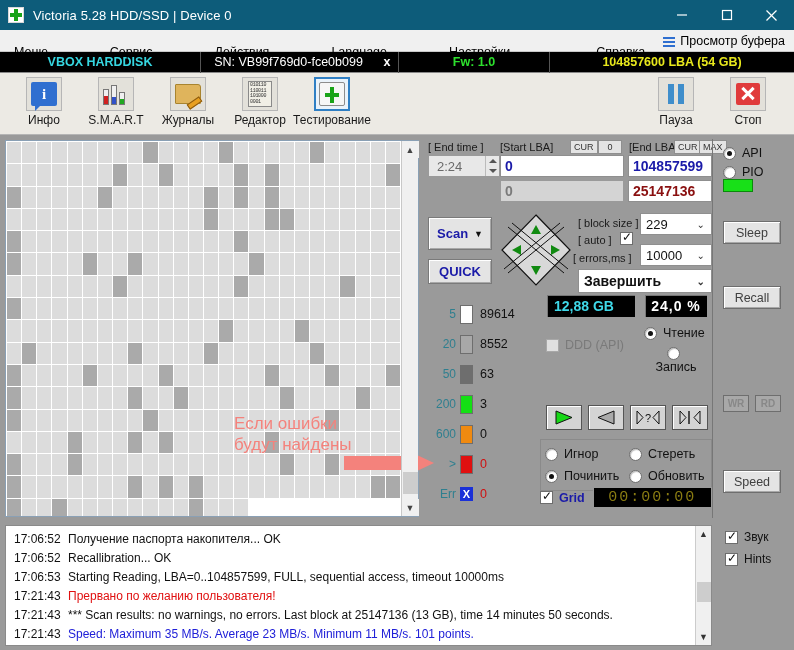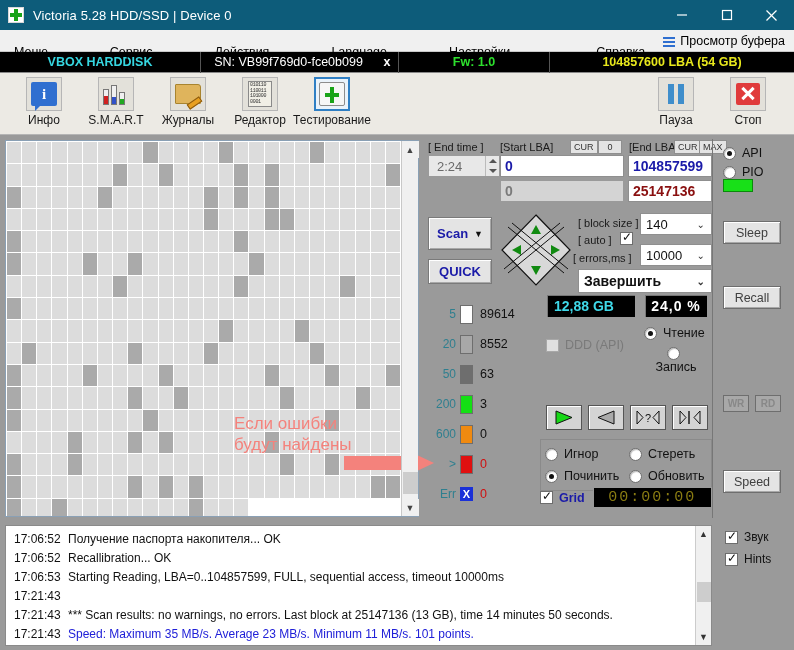--- a/index.html
+++ b/index.html
@@ -920,21 +920,21 @@
           <polygon points="36,12 41,21 31,21" fill="#108a10"></polygon>
           <polygon points="36,62 41,53 31,53" fill="#108a10"></polygon>
           <polygon points="12,37 21,32 21,42" fill="#108a10"></polygon>
           <polygon points="60,37 51,32 51,42" fill="#108a10"></polygon>
         </svg>
 
         <div style="position:absolute;left:156px;top:78px;" class="lbl">[ block size ]</div>
         <div style="position:absolute;left:156px;top:95px;" class="lbl">[ auto ]</div>
         <div class="cbox on" style="position:absolute;left:198px;top:93px;"></div>
         <div class="sel" style="position:absolute;left:218px;top:74px;width:72px;">
-          <span>140</span>
+          <span>229</span>
           <span class="chev">⌄</span>
         </div>
         <div style="position:absolute;left:151px;top:113px;" class="lbl">[ errors,ms ]</div>
         <div class="sel" style="position:absolute;left:218px;top:105px;width:72px;">
           <span>10000</span>
           <span class="chev">⌄</span>
         </div>
         <div class="sel big" style="position:absolute;left:156px;top:130px;width:134px;">
           <span>Завершить</span>
           <span class="chev">⌄</span>
@@ -1088,20 +1088,21 @@
             <div class="logline">
               <span class="logtime">17:06:52</span>
               <span class="logmsg">Recallibration... OK</span>
             </div>
             <div class="logline">
               <span class="logtime">17:06:53</span>
               <span class="logmsg">Starting Reading, LBA=0..104857599, FULL, sequential access, timeout 10000ms</span>
             </div>
             <div class="logline">
               <span class="logtime">17:21:43</span>
+              <span class="logmsg red">Прервано по желанию пользователя!</span>
             </div>
             <div class="logline">
               <span class="logtime">17:21:43</span>
               <span class="logmsg">*** Scan results: no warnings, no errors. Last block at 25147136 (13 GB), time 14 minutes 50 seconds.</span>
             </div>
             <div class="logline">
               <span class="logtime">17:21:43</span>
               <span class="logmsg blue">Speed: Maximum 35 MB/s. Average 23 MB/s. Minimum 11 MB/s. 101 points.</span>
             </div>
           </div>

